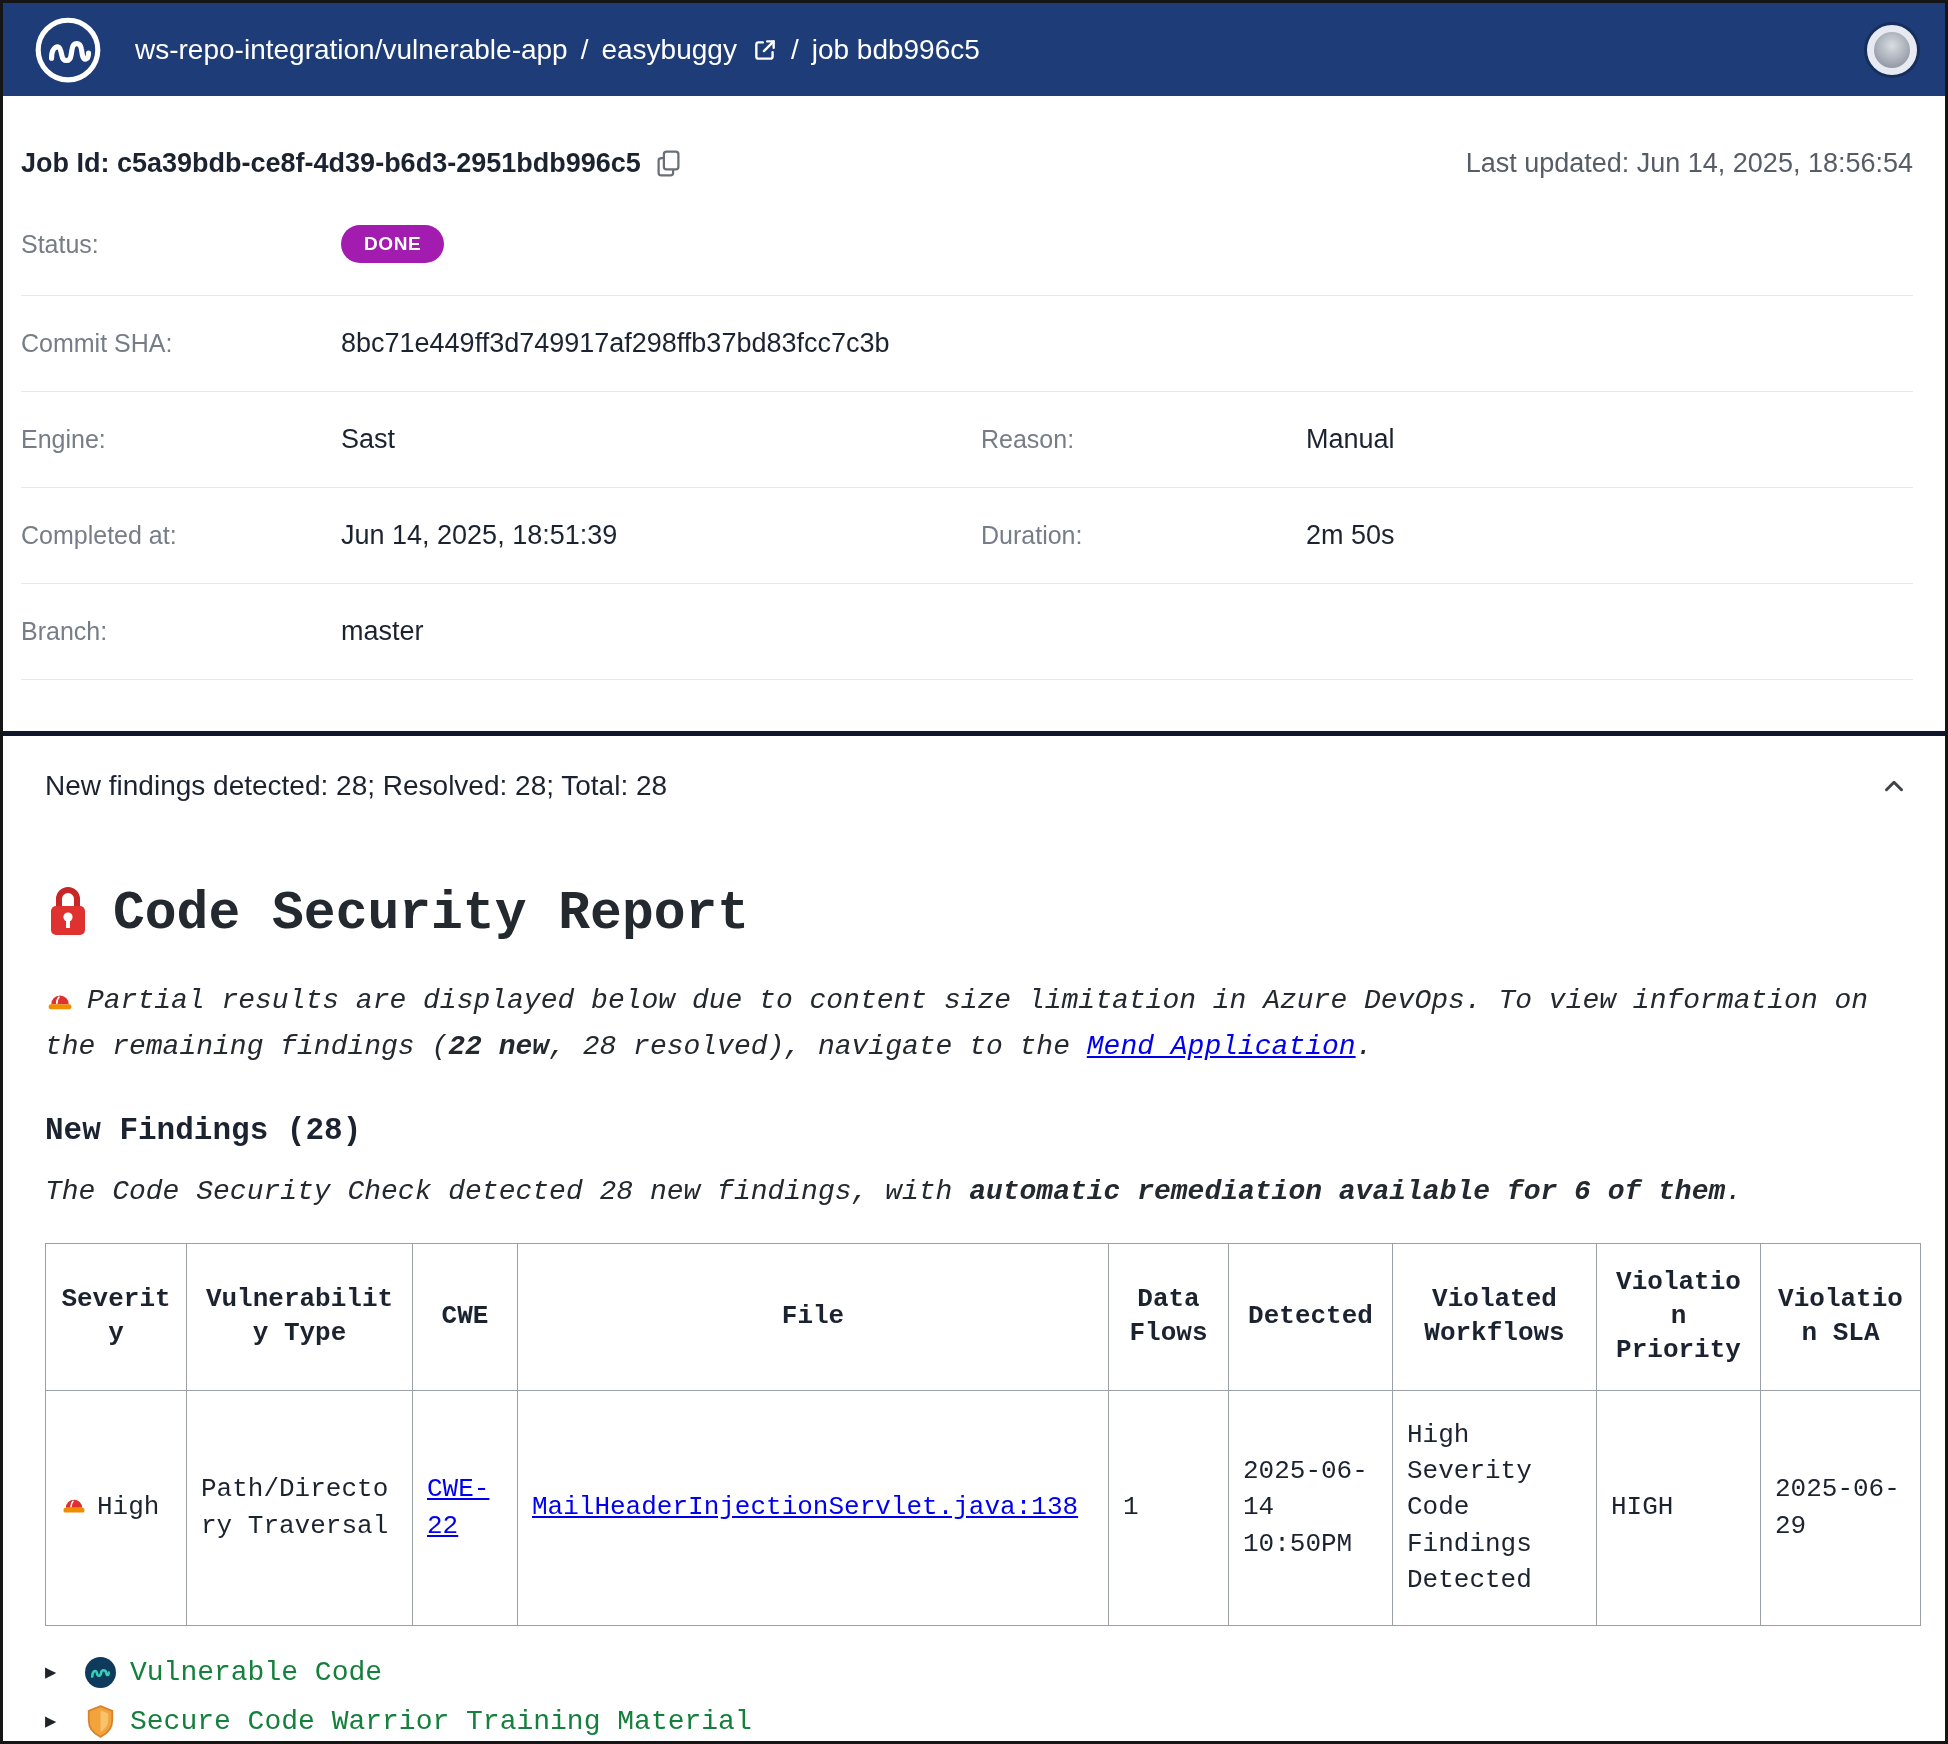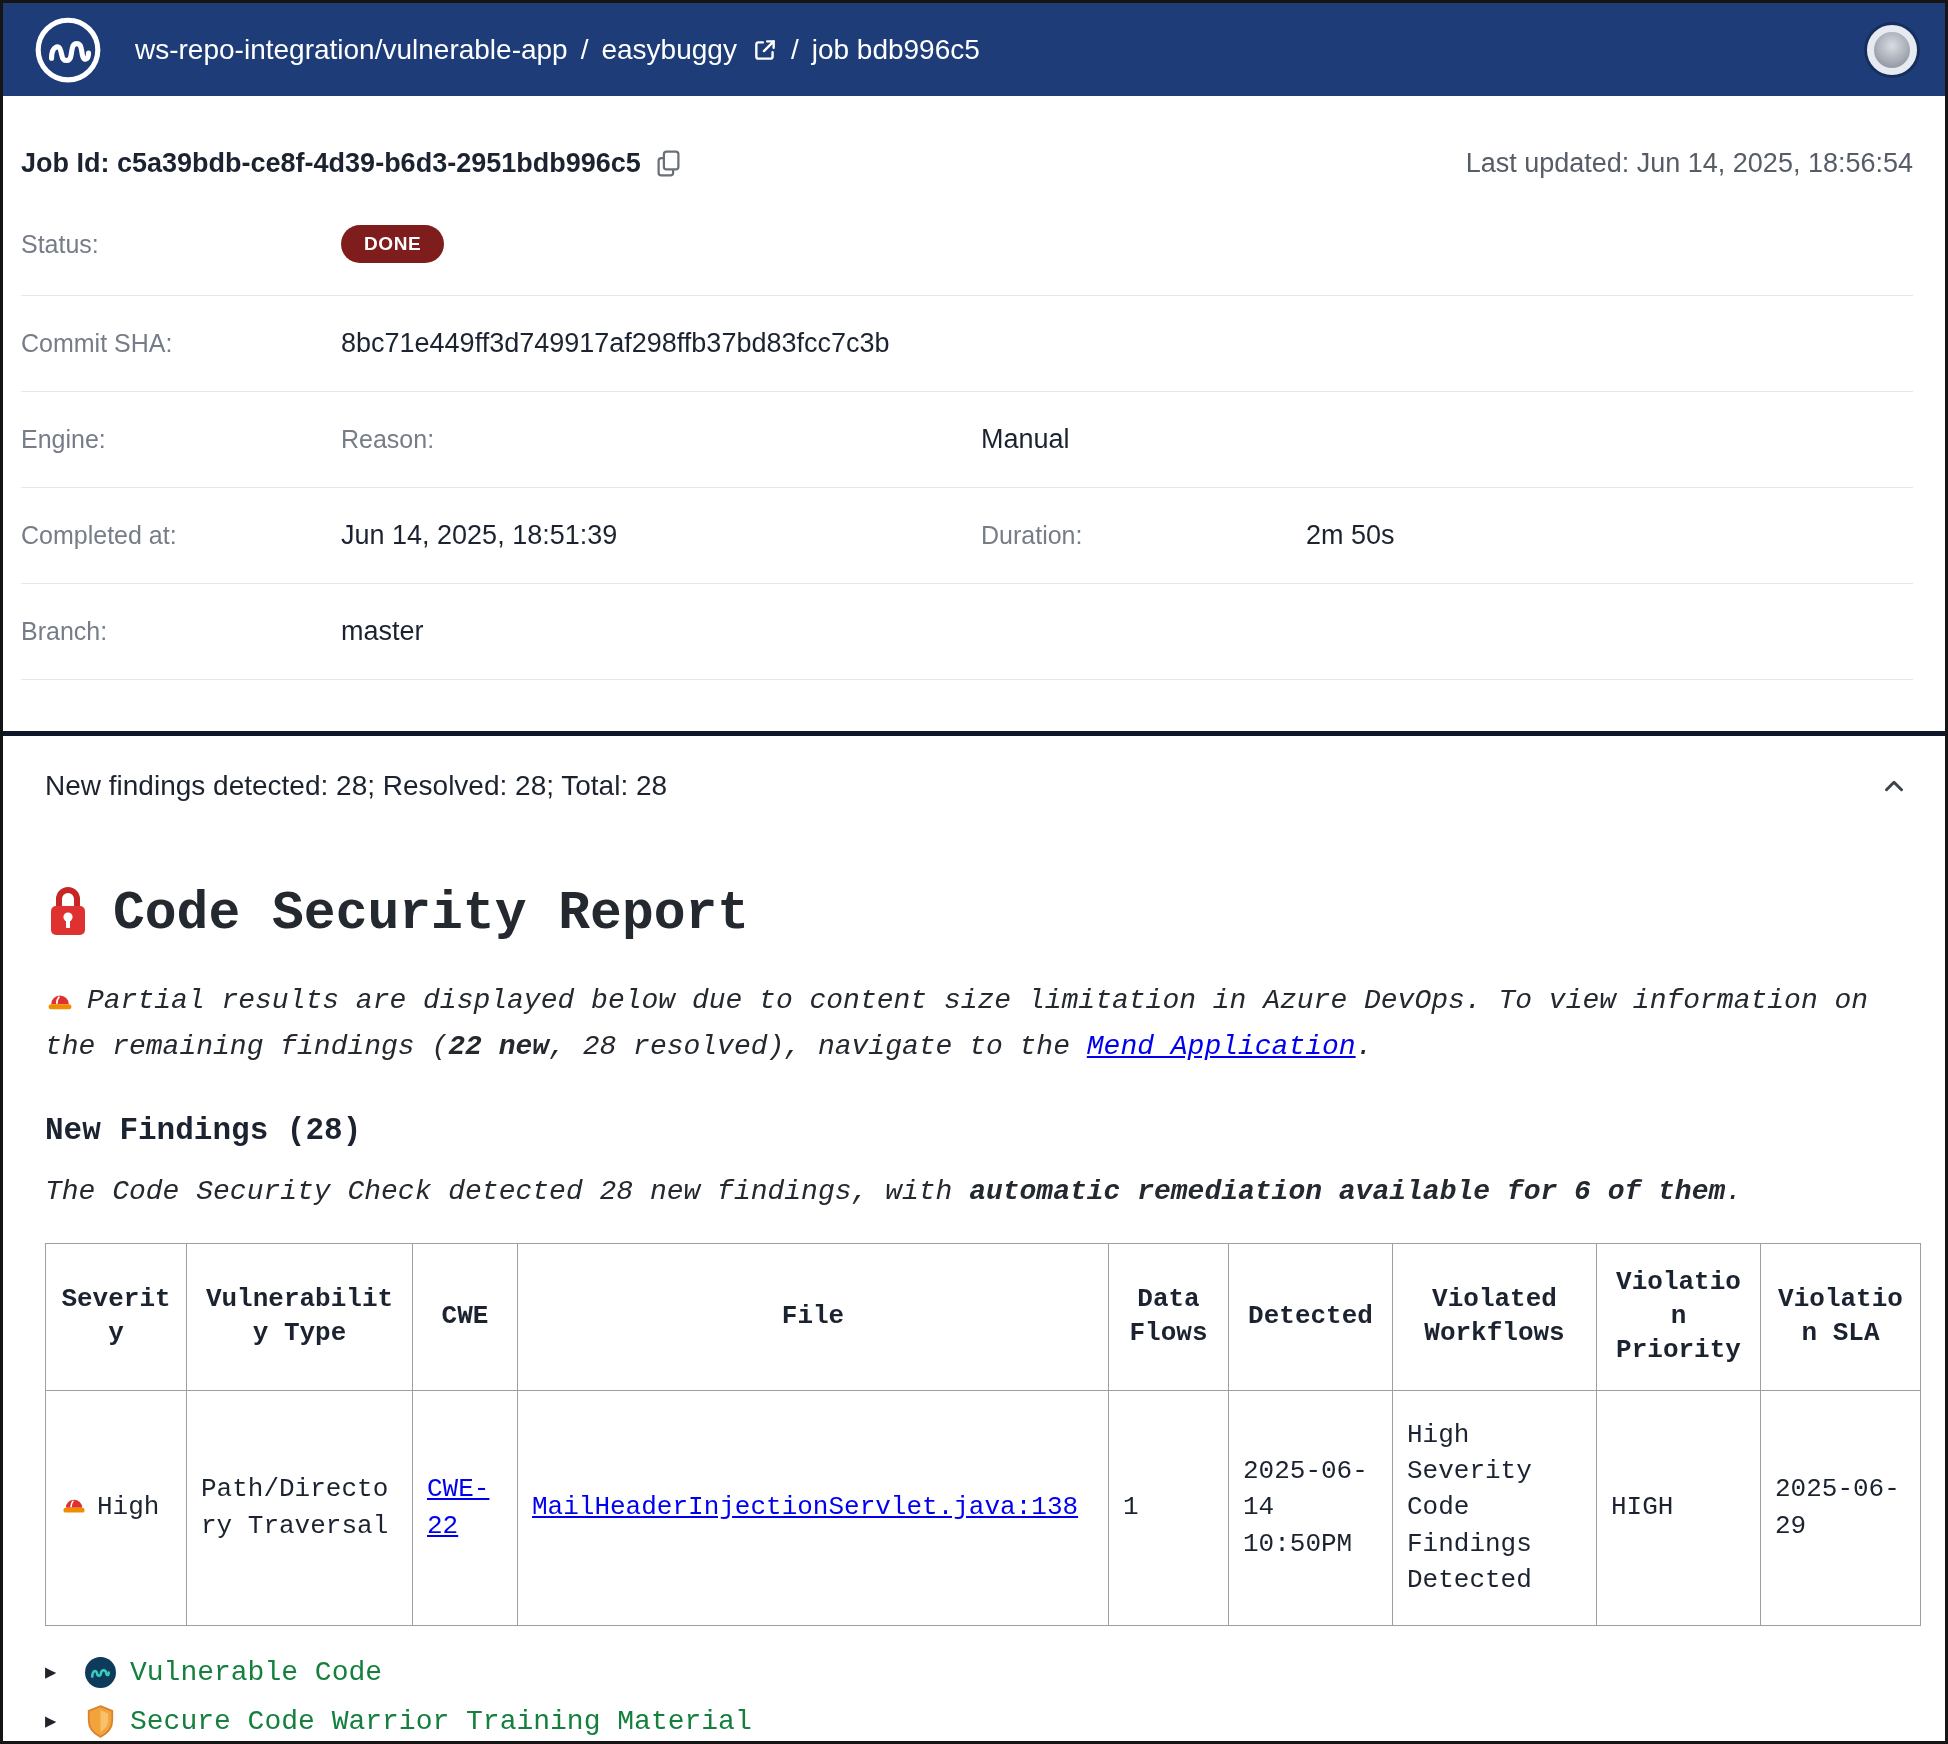--- a/index.html
+++ b/index.html
@@ -59,21 +59,21 @@
     grid-template-columns: 320px 640px 325px 1fr;
     align-items: center;
     padding: 32px 0;
     border-bottom: 1px solid #e4e7ec;
   }
   .field-row.single .value { grid-column: 2 / 5; }
   .label { color: #767d88; font-size: 25px; }
   .value { color: #1c2330; font-size: 27px; }
   .badge {
     display: inline-block;
-    background: #7f1d1d; color: #ffffff;
+    background: #a21caf; color: #ffffff;
     font-size: 19px; font-weight: 700; letter-spacing: .6px;
     padding: 8px 23px; border-radius: 19px;
   }
 
   
   .summary-bar {
     margin-top: 51px;
     border-top: 5px solid #0f172a;
     padding: 34px 36px 34px 42px;
     display: flex; align-items: center; justify-content: space-between;
@@ -179,20 +179,21 @@
       <div class="field-row single">
         <span class="label">Status:</span>
         <span class="value"><span class="badge">DONE</span></span>
       </div>
       <div class="field-row single">
         <span class="label">Commit SHA:</span>
         <span class="value">8bc71e449ff3d749917af298ffb37bd83fcc7c3b</span>
       </div>
       <div class="field-row">
         <span class="label">Engine:</span>
+        <span class="value">Sast</span>
         <span class="label">Reason:</span>
         <span class="value">Manual</span>
       </div>
       <div class="field-row">
         <span class="label">Completed at:</span>
         <span class="value">Jun 14, 2025, 18:51:39</span>
         <span class="label">Duration:</span>
         <span class="value">2m 50s</span>
       </div>
       <div class="field-row single">

